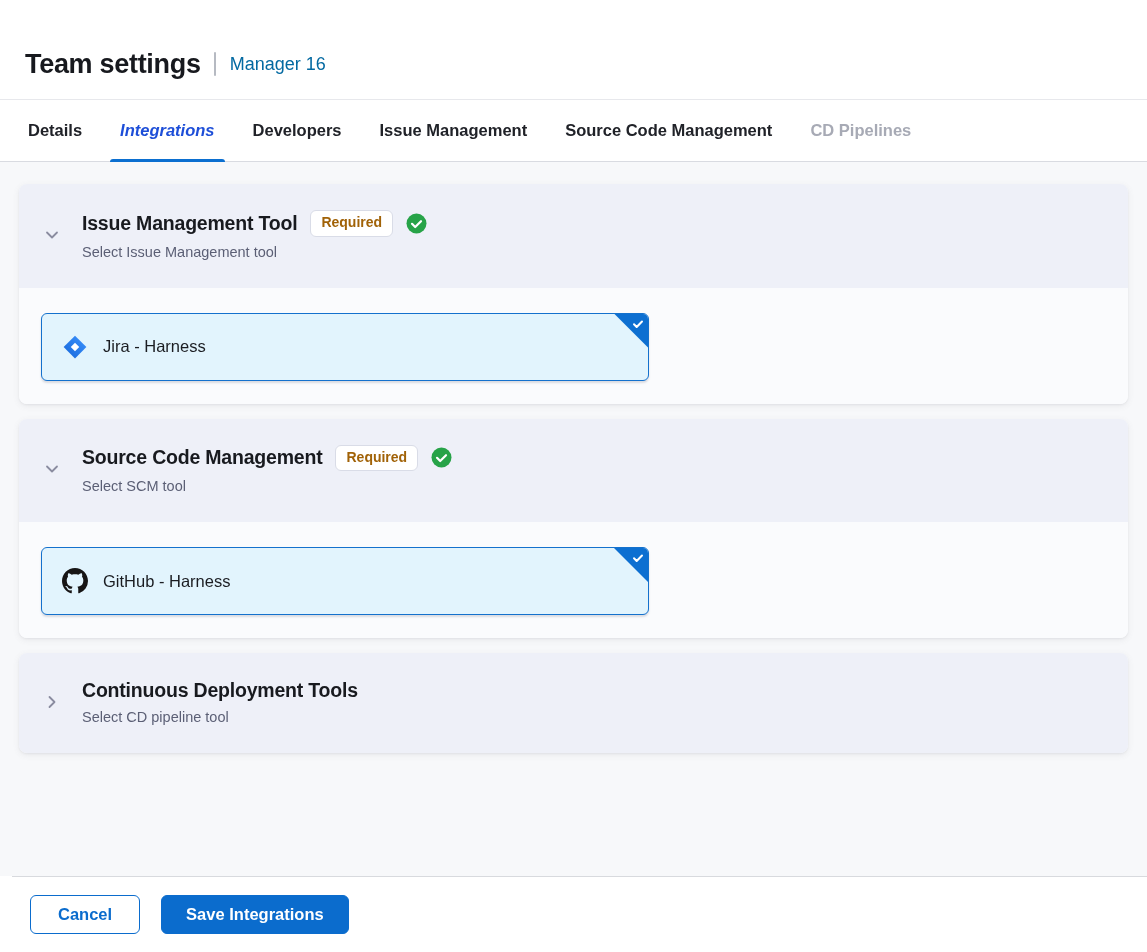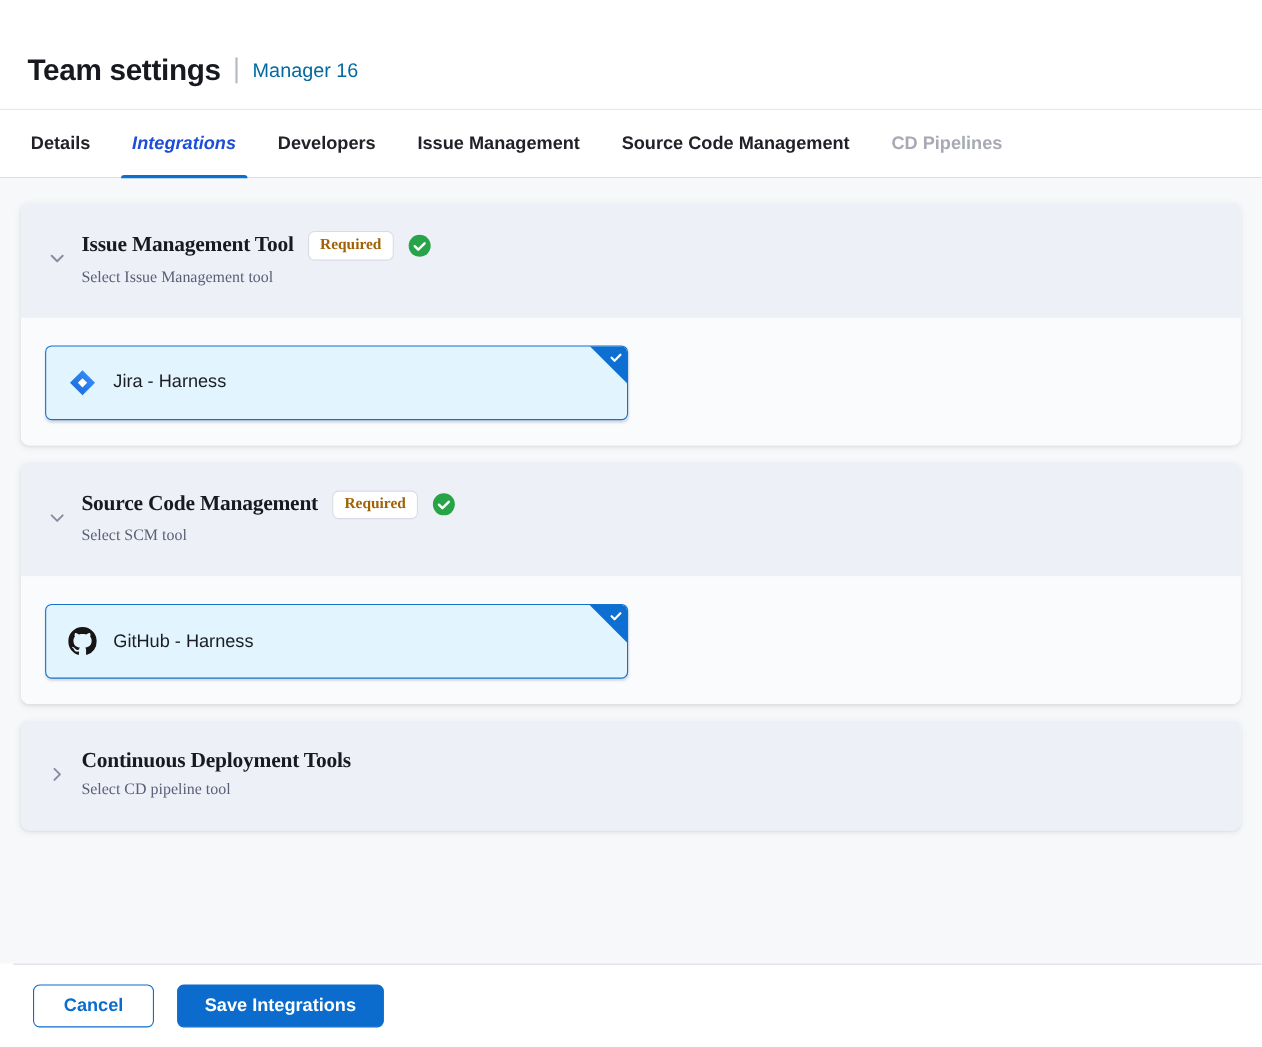--- a/index.html
+++ b/index.html
@@ -90,23 +90,22 @@
     overflow: hidden;
     background: #fafbfd;
     box-shadow: 0 1px 2px rgba(40,41,61,0.05), 0 2px 6px rgba(96,97,112,0.10);
     flex: 0 0 auto;
   }
   .section-header {
     background: #eef0f8;
     padding: 26px 24px 28px 24px;
     display: flex;
     align-items: center;
-    gap: 13px;
+    gap: 21px;
     cursor: pointer;
-    font-family: Liberation Serif, serif;
   }
   .chevron {
     width: 18px;
     height: 18px;
     flex: 0 0 auto;
     display: flex;
     align-items: center;
     justify-content: center;
   }
   .section-titles { display: flex; flex-direction: column; }
@@ -133,21 +132,21 @@
     color: #5b5f75;
     margin-top: 7px;
   }
   .section-body {
     background: #fafbfd;
     padding: 25px 22px 23px 22px;
   }
 
   
   .tool-card {
-    width: 530px;
+    width: 608px;
     height: 68px;
     background: #e2f4fd;
     border: 1.5px solid #1471cd;
     border-radius: 6px;
     display: flex;
     align-items: center;
     padding: 0 20px;
     gap: 15px;
     position: relative;
     overflow: hidden;

